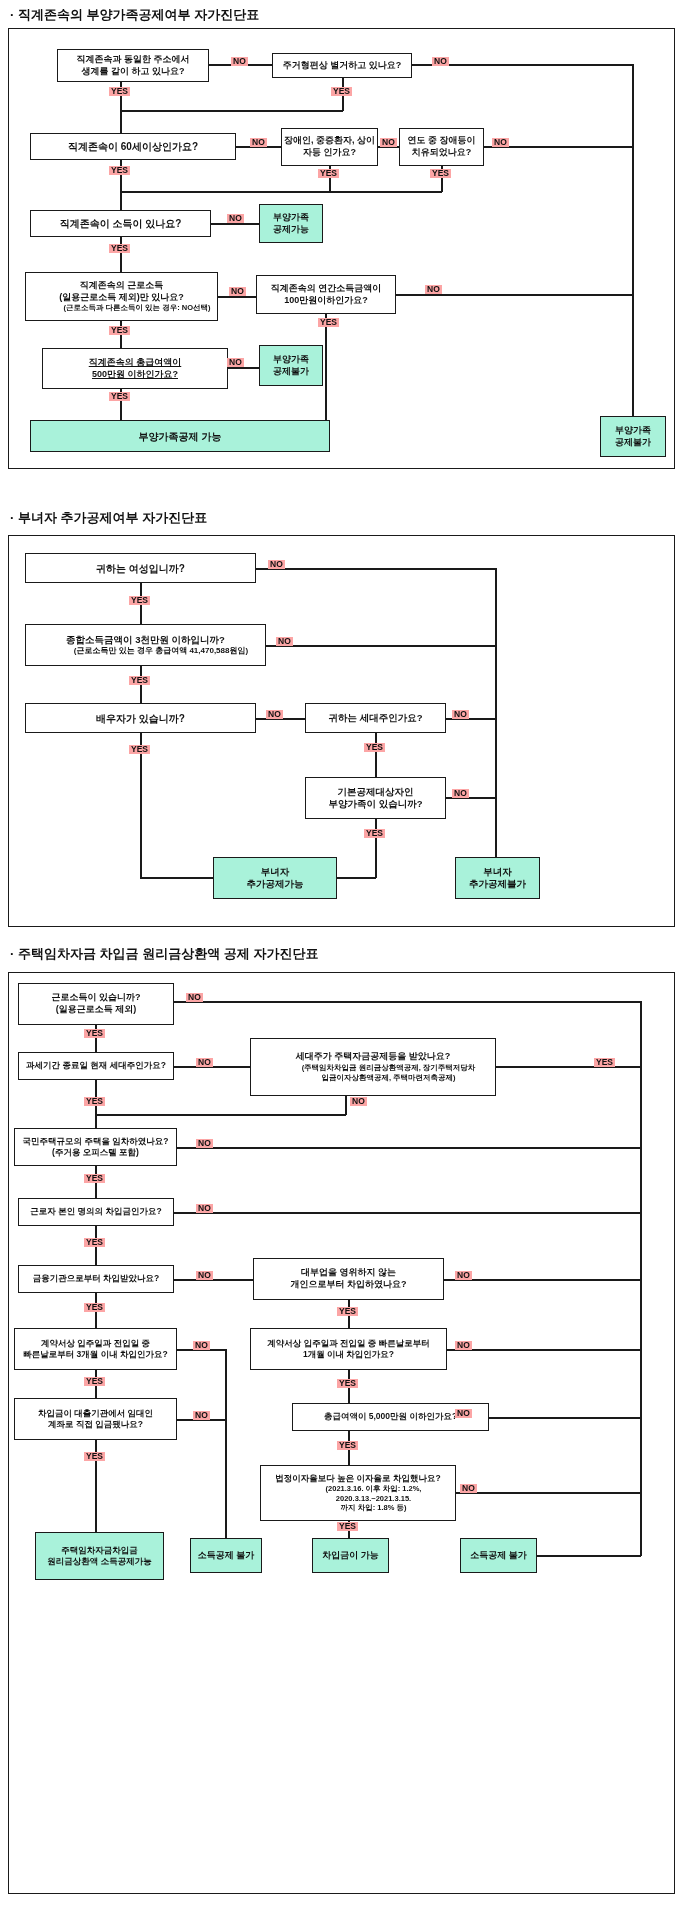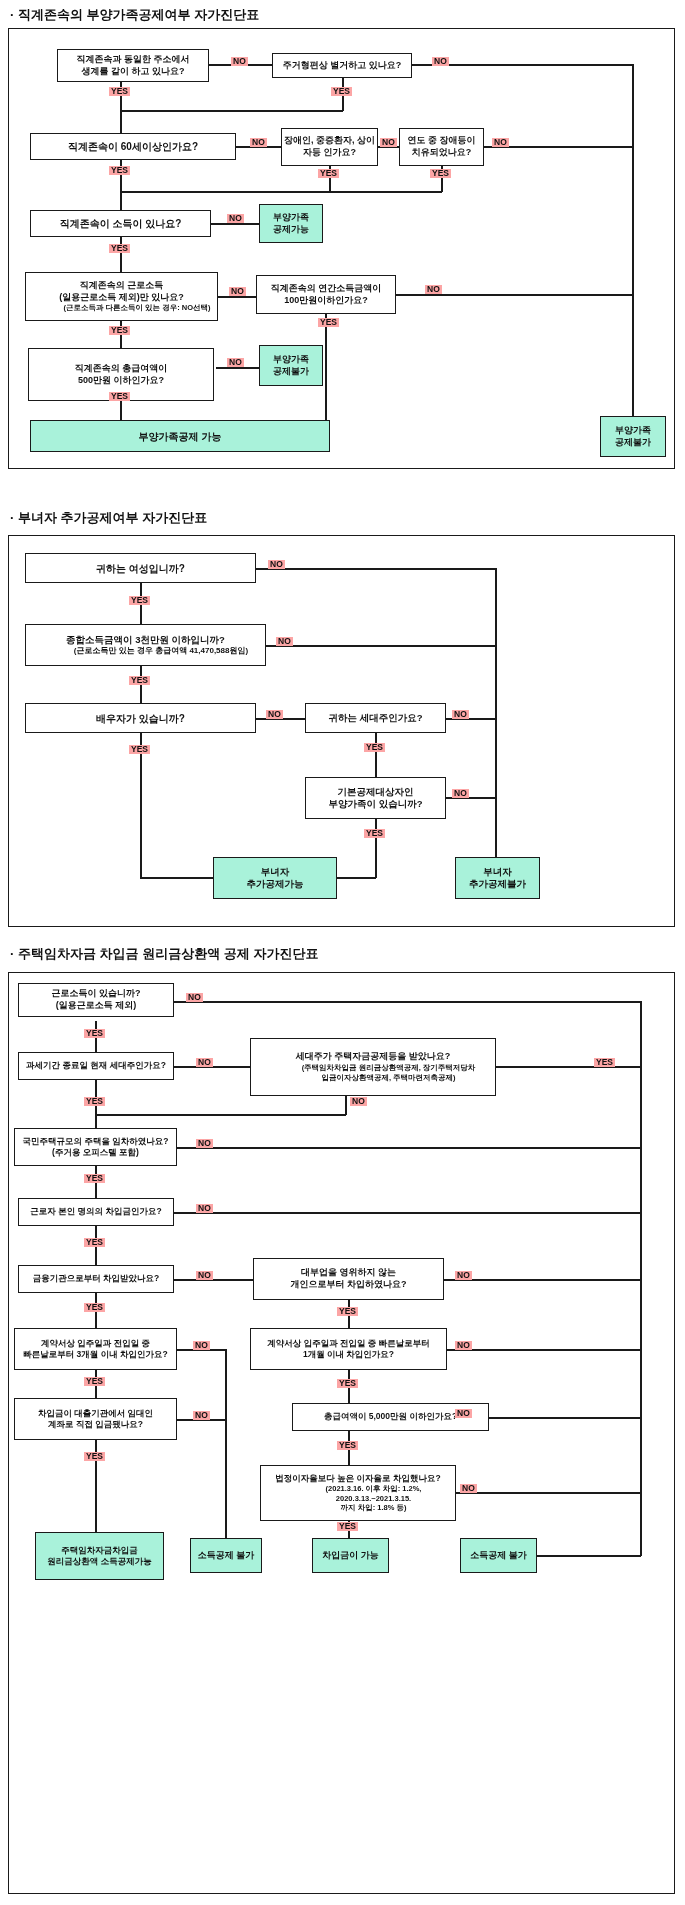--- a/index.html
+++ b/index.html
@@ -34,21 +34,21 @@
   <div class="qbox" style="left:30px;top:210px;width:181px;height:27px;font-size:10px;">직계존속이 소득이 있나요?</div>
   <div class="qbox gbox" style="left:259px;top:204px;width:64px;height:39px;">부양가족
 공제가능</div>
   <div class="qbox" style="left:25px;top:272px;width:193px;height:49px;">
     <span>직계존속의 근로소득
 (일용근로소득 제외)만 있나요?</span>
     <span class="sub">(근로소득과 다른소득이 있는 경우: NO선택)</span>
   </div>
   <div class="qbox" style="left:256px;top:275px;width:140px;height:39px;">직계존속의 연간소득금액이
 100만원이하인가요?</div>
-  <div class="qbox" style="left:28px;top:348px;width:186px;height:53px;">직계존속의 총급여액이
+  <div class="qbox" style="left:42px;top:348px;width:186px;height:41px;text-decoration:underline;">직계존속의 총급여액이
 500만원 이하인가요?</div>
   <div class="qbox gbox" style="left:259px;top:345px;width:64px;height:41px;">부양가족
 공제불가</div>
   <div class="qbox gbox" style="left:30px;top:420px;width:300px;height:32px;font-size:10px;">부양가족공제 가능</div>
   <div class="qbox gbox" style="left:600px;top:416px;width:66px;height:41px;">부양가족
 공제불가</div>
 
   <div class="hline" style="left:209px;top:64px;width:63px;"></div>
   <div class="hline" style="left:412px;top:64px;width:221px;"></div>
   <div class="vline" style="left:632px;top:64px;height:353px;"></div>
@@ -128,21 +128,21 @@
   <span class="lbl" style="left:266px;top:710px;">NO</span>
   <span class="lbl" style="left:129px;top:745px;">YES</span>
   <span class="lbl" style="left:452px;top:710px;">NO</span>
   <span class="lbl" style="left:364px;top:743px;">YES</span>
   <span class="lbl" style="left:452px;top:789px;">NO</span>
   <span class="lbl" style="left:364px;top:829px;">YES</span>
 
   <div class="sec-title" style="left:10px;top:945px;">· 주택임차자금 차입금 원리금상환액 공제 자가진단표</div>
   <div class="sec-border" style="left:8px;top:972px;width:665px;height:920px;"></div>
 
-  <div class="qbox" style="left:18px;top:983px;width:156px;height:34px;">근로소득이 있습니까?
+  <div class="qbox" style="left:18px;top:983px;width:156px;height:42px;">근로소득이 있습니까?
 (일용근로소득 제외)</div>
   <div class="qbox" style="left:18px;top:1052px;width:156px;height:28px;font-size:8.5px;">과세기간 종료일 현재 세대주인가요?</div>
   <div class="qbox" style="left:250px;top:1038px;width:246px;height:58px;">
     <span>세대주가 주택자금공제등을 받았나요?</span>
     <span class="sub">(주택임차차입금 원리금상환액공제, 장기주택저당차
 입금이자상환액공제, 주택마련저축공제)</span>
   </div>
   <div class="qbox" style="left:14px;top:1128px;width:163px;height:38px;font-size:8.5px;">국민주택규모의 주택을 임차하였나요?
 (주거용 오피스텔 포함)</div>
   <div class="qbox" style="left:18px;top:1198px;width:156px;height:28px;font-size:8.5px;">근로자 본인 명의의 차입금인가요?</div>

